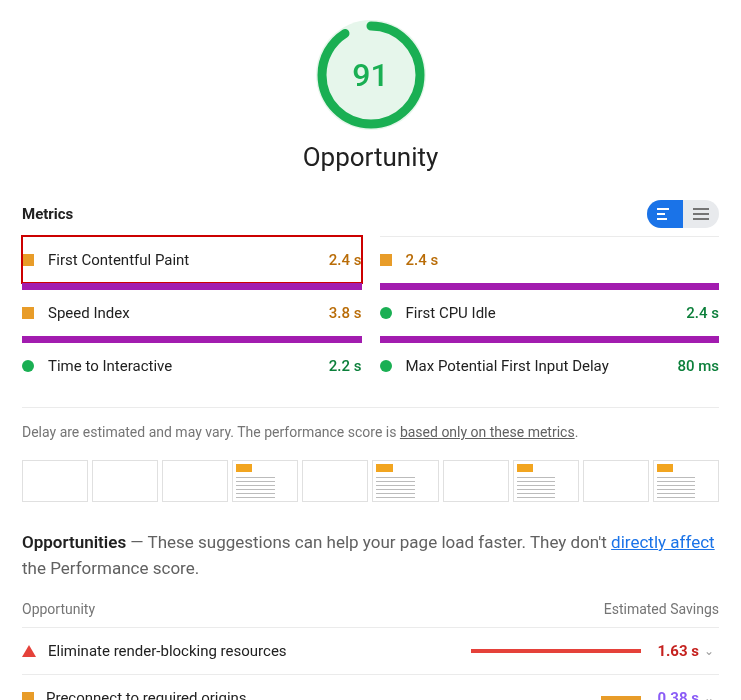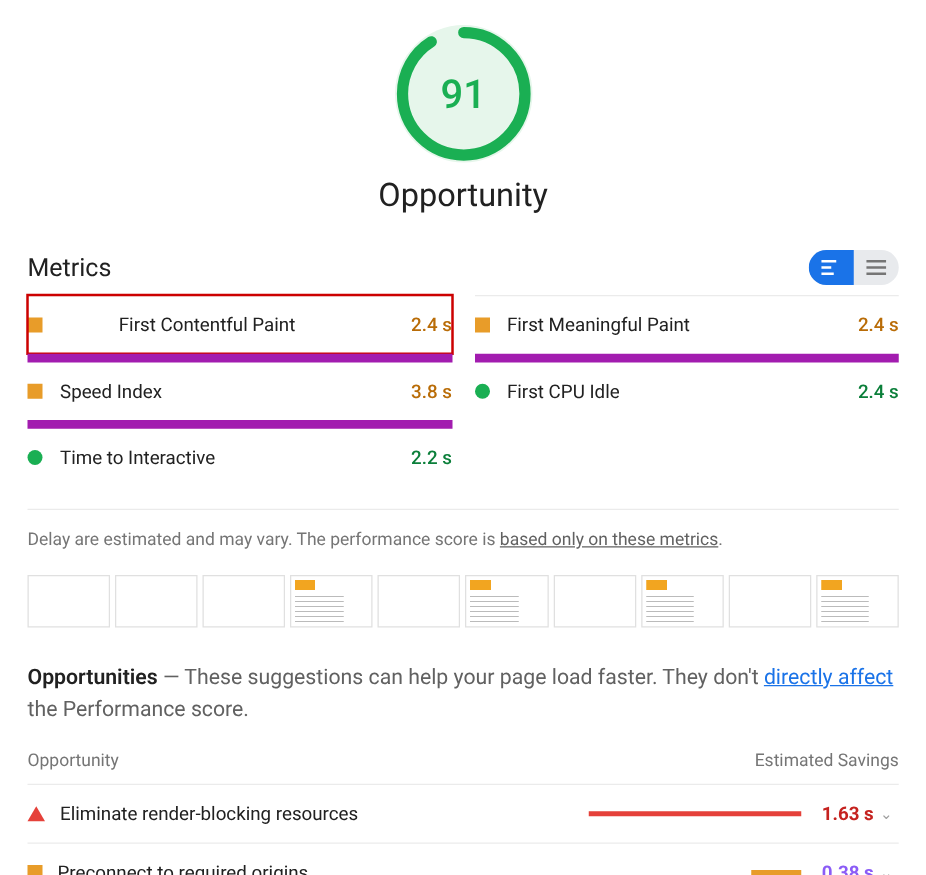--- a/index.html
+++ b/index.html
@@ -4,28 +4,28 @@
 <style>
 * { box-sizing: border-box; margin: 0; padding: 0; }
 body { font-family: -apple-system, BlinkMacSystemFont, "Segoe UI", Roboto, Arial, sans-serif; background: #fff; color: #212121; width: 741px; padding: 20px 22px; font-size: 15px; }
 .header { text-align: center; margin-bottom: 28px; }
 .gauge-wrap { position: relative; width: 110px; height: 110px; margin: 0 auto 12px; }
 .gauge-bg { position: absolute; inset: 0; border-radius: 50%; background: #e6f6eb; }
 .gauge-ring { position: absolute; inset: 0; }
 .gauge-score { position: absolute; inset: 0; display: flex; align-items: center; justify-content: center; font-size: 32px; font-weight: 500; color: #1aaf53; }
 .title { font-size: 26px; font-weight: 400; color: #212121; }
 .metrics-head { display: flex; justify-content: space-between; align-items: center; margin-bottom: 8px; }
-.metrics-label { font-weight: 400; font-size: 20px; }
+.metrics-label { font-weight: 700; font-size: 15px; }
 .toggle { display: flex; border-radius: 18px; overflow: hidden; background: #e8eaed; }
 .toggle-btn { width: 36px; height: 28px; display: flex; align-items: center; justify-content: center; cursor: pointer; }
 .toggle-btn.active { background: #1a73e8; }
 .metrics-grid { display: grid; grid-template-columns: 1fr 1fr; column-gap: 18px; }
 .metric-row { display: flex; align-items: center; padding: 14px 0; border-top: 7px solid #a21caf; }
 .metric-row:nth-child(-n+2) { border-top: 1px solid #ebebeb; }
-.highlighted { outline: 2px solid #cc0000; outline-offset: -1px; gap: 47px; }
+.highlighted { outline: 2px solid #cc0000; outline-offset: -1px; }
 .status-sq { width: 12px; height: 12px; flex-shrink: 0; margin-right: 14px; }
 .status-sq.orange { background: #e89c29; }
 .status-circle { width: 12px; height: 12px; border-radius: 50%; flex-shrink: 0; margin-right: 14px; }
 .status-circle.green { background: #1aaf53; }
 .metric-name { flex: 1; font-size: 15px; }
 .metric-val { font-weight: 500; font-size: 15px; }
 .metric-val.orange { color: #b96c07; }
 .metric-val.green { color: #0b7f3a; }
 .note { color: #757575; font-size: 14px; margin: 18px 0 20px; border-top: 1px solid #ebebeb; padding-top: 16px; }
 .note a { color: #616161; text-decoration: underline; }
@@ -80,37 +80,41 @@
 </div>
 
 <div class="metrics-grid" id="metrics-grid">
     <div class="metric-row highlighted">
       <span class="status-sq orange"></span>
       <span class="metric-name">First Contentful Paint</span>
       <span class="metric-val orange">2.4 s</span>
     </div>
     <div class="metric-row">
       <span class="status-sq orange"></span>
-      <span class="metric-name">First Meaningful Paint</span>
       <span class="metric-val orange">2.4 s</span>
     </div>
     <div class="metric-row">
       <span class="status-sq orange"></span>
       <span class="metric-name">Speed Index</span>
       <span class="metric-val orange">3.8 s</span>
     </div>
     <div class="metric-row">
       <span class="status-circle green"></span>
       <span class="metric-name">First CPU Idle</span>
       <span class="metric-val green">2.4 s</span>
     </div>
     <div class="metric-row">
       <span class="status-circle green"></span>
       <span class="metric-name">Time to Interactive</span>
       <span class="metric-val green">2.2 s</span>
+    </div>
+    <div class="metric-row">
+      <span class="status-circle green"></span>
+      <span class="metric-name">Max Potential First Input Delay</span>
+      <span class="metric-val green">80 ms</span>
     </div>
   </div>
 
 <div class="note">
   <span>Delay are estimated and may vary. The performance score is </span><a href="#">based only on these metrics</a>.
 </div>
 
 <div class="filmstrip">
   <div class="frame"></div>
   <div class="frame"></div>

